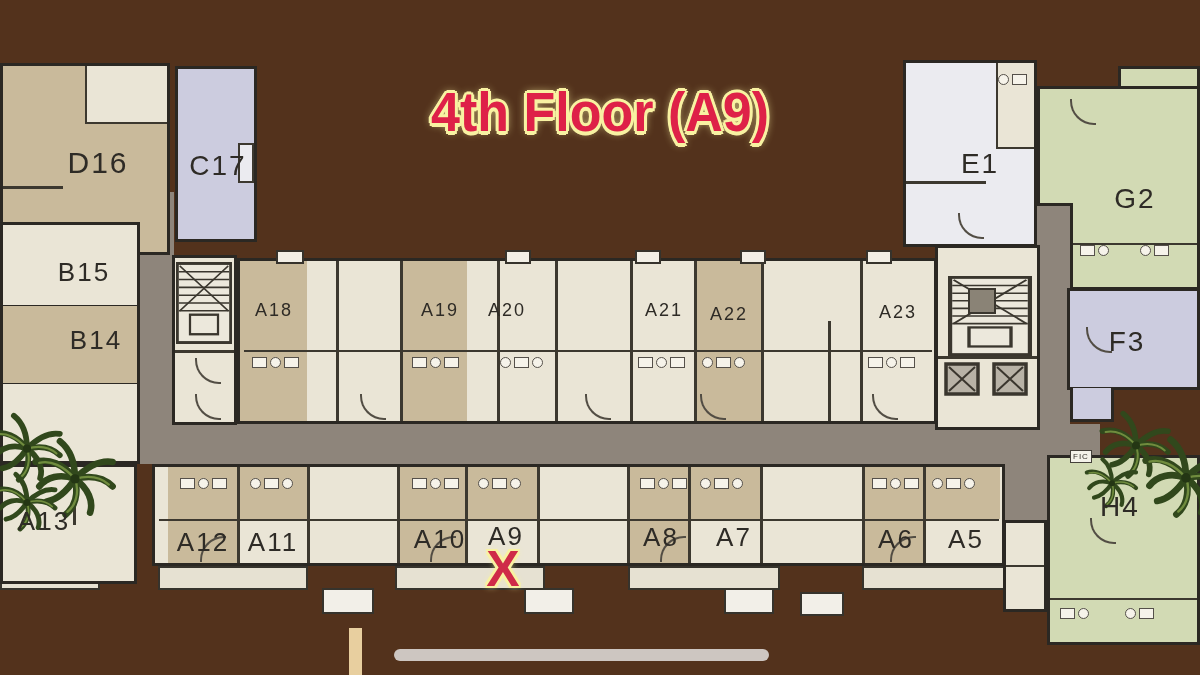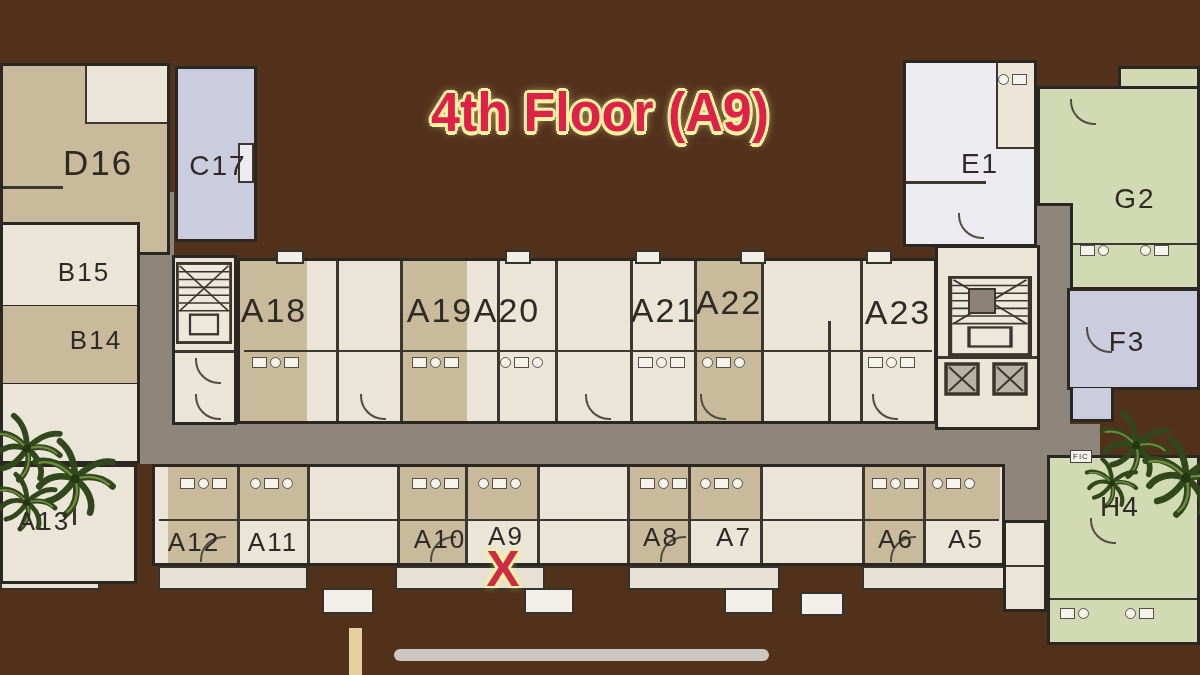--- a/index.html
+++ b/index.html
@@ -17,21 +17,21 @@
       #70462a 322px 396px, #4226142 396px 400px);}
   .blk{position:absolute;box-sizing:border-box;border:3px solid #2b2823;z-index:3;}
   .tan{background:#c9ba9b}.crm{background:#eae5d6}.lav{background:#ccccdf}
   .grn{background:#d2dab4}.wht{background:#ebebf0}
   .no-t{border-top:none}
   .cor{position:absolute;background:#8e857b;z-index:2;}
   .in{position:absolute;box-sizing:border-box;}
   .iw{position:absolute;background:#3c382f;z-index:5;}
   .ulabel{position:absolute;transform:translate(-50%,-50%);color:#2e2b26;
           letter-spacing:2px;white-space:nowrap;z-index:30;}
-  .s30{font-size:35px}.s28{font-size:28px}.s27{font-size:34px}.s26{font-size:26px}
+  .s30{font-size:30px}.s28{font-size:28px}.s27{font-size:18px}.s26{font-size:26px}
   .vent{position:absolute;background:#f2efe6;border:2px solid #36332c;box-sizing:border-box;z-index:6;}
   .balc{position:absolute;background:#e6e1d2;border:2px solid #36332c;box-sizing:border-box;z-index:2;}
   .wbox{position:absolute;background:#f2efe8;border:2px solid #36332c;box-sizing:border-box;z-index:4;}
   .fxr{position:absolute;display:flex;gap:3px;align-items:center;z-index:6;}
   .fxr i{display:block;}
   .fb{width:13px;height:9px;background:#f6f3ea;border:1px solid #55504a;}
   .fc{width:9px;height:9px;border-radius:50%;background:#f6f3ea;border:1px solid #55504a;}
   .dr{position:absolute;width:24px;height:24px;border-left:2px solid #524d44;
       border-bottom:2px solid #524d44;border-radius:0 0 0 24px;z-index:6;}
   .dr.up{border-bottom:none;border-top:2px solid #524d44;border-radius:24px 0 0 0;}
@@ -335,23 +335,23 @@
 
   <span class="ulabel s30" style="left:98px;top:163px">D16</span>
   <span class="ulabel s28" style="left:218px;top:166px">C17</span>
   <span class="ulabel s26" style="left:84px;top:272px">B15</span>
   <span class="ulabel s26" style="left:96px;top:340px">B14</span>
   <span class="ulabel s26" style="left:44px;top:521px">A13</span>
   <span class="ulabel s27" style="left:274px;top:310px">A18</span>
   <span class="ulabel s27" style="left:440px;top:310px">A19</span>
   <span class="ulabel s27" style="left:507px;top:310px">A20</span>
   <span class="ulabel s27" style="left:664px;top:310px">A21</span>
-  <span class="ulabel s27" style="left:729px;top:302px">A22</span>
+  <span class="ulabel s27" style="left:729px;top:314px">A22</span>
   <span class="ulabel s27" style="left:898px;top:312px">A23</span>
-  <span class="ulabel s26" style="left:194px;top:542px">A12</span>
+  <span class="ulabel s26" style="left:203px;top:542px">A12</span>
   <span class="ulabel s26" style="left:273px;top:542px">A11</span>
   <span class="ulabel s26" style="left:440px;top:539px">A10</span>
   <span class="ulabel s26" style="left:506px;top:536px">A9</span>
   <span class="ulabel s26" style="left:661px;top:537px">A8</span>
   <span class="ulabel s26" style="left:734px;top:537px">A7</span>
   <span class="ulabel s26" style="left:896px;top:539px">A6</span>
   <span class="ulabel s26" style="left:966px;top:539px">A5</span>
   <span class="ulabel s28" style="left:980px;top:164px">E1</span>
   <span class="ulabel s28" style="left:1135px;top:199px">G2</span>
   <span class="ulabel s28" style="left:1127px;top:342px">F3</span>

